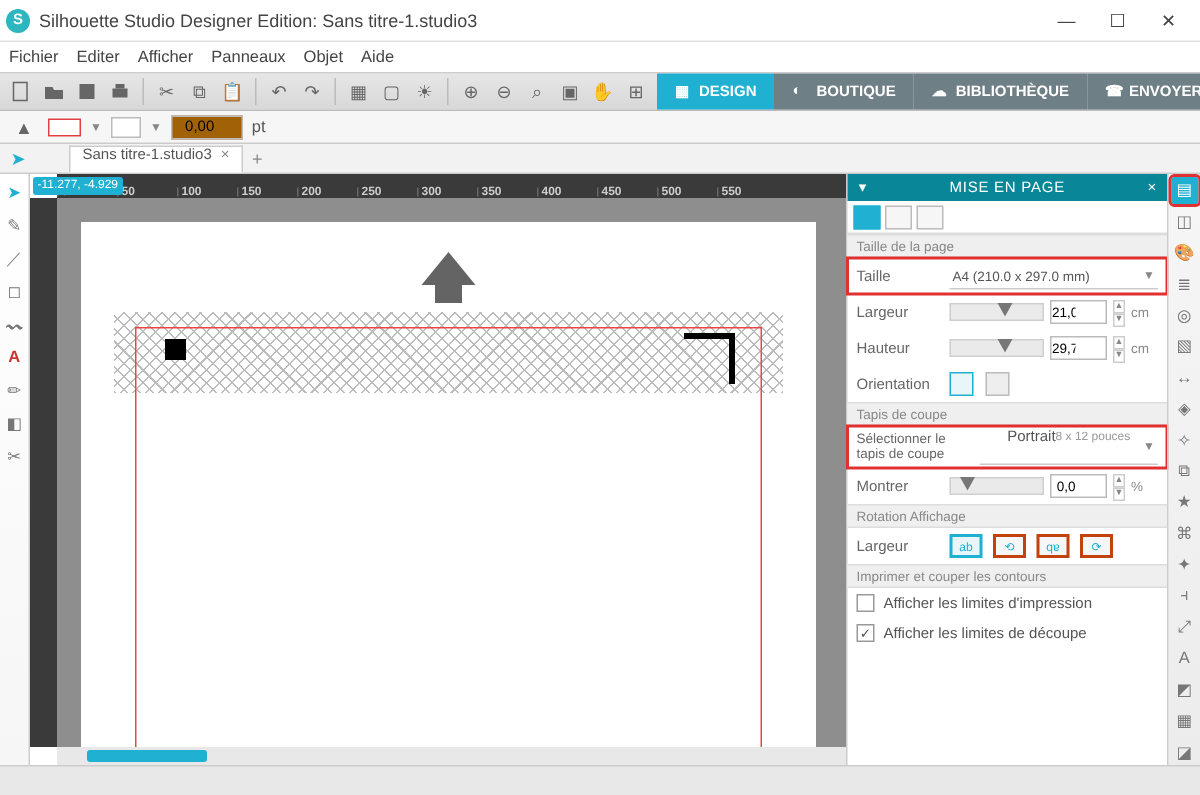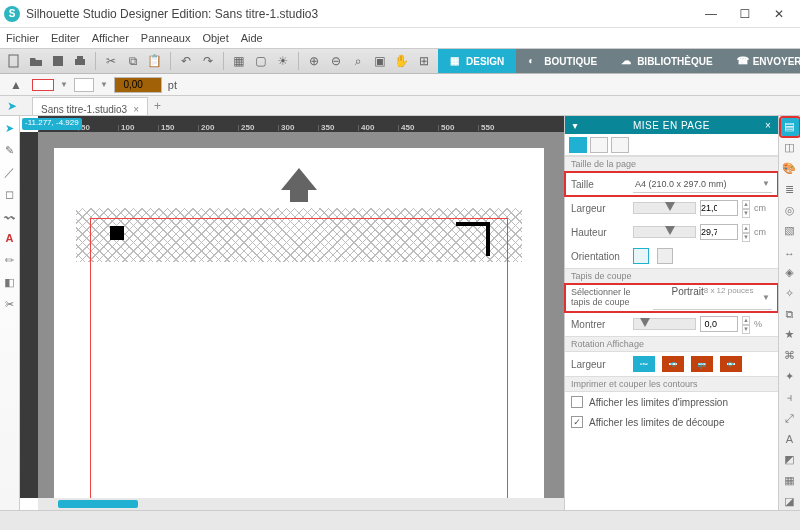--- a/index.html
+++ b/index.html
@@ -26,21 +26,21 @@
 .tab-pill.other { background: #6f7f86; }
 .tab-ico { width: 12px; height: 12px; display: inline-block; }
 
 
 .subbar { height: 22px; background: #f6f6f6; border-bottom: 1px solid #ccc; display: flex; align-items: center; gap: 6px; padding: 0 6px; }
 .sub-swatch { width: 22px; height: 12px; border: 1px solid #e04040; background: #fff; }
 .sub-input { width: 48px; height: 16px; border: 1px solid #bbb; background: #a16207; font-size: 10px; text-align: right; padding-right: 18px; }
 
 
 .doctabbar { height: 20px; background: #f2f2f2; border-bottom: 1px solid #ccc; display: flex; align-items: center; }
-.doctab { height: 18px; background: #fff; border: 1px solid #ccc; border-bottom: none; display: flex; align-items: flex-end; padding: 0 8px; gap: 6px; font-size: 10px; color: #555; margin-left: 10px; }
+.doctab { height: 18px; background: #fff; border: 1px solid #ccc; border-bottom: none; display: flex; align-items: flex-start; padding: 0 8px; gap: 6px; font-size: 10px; color: #555; margin-left: 24px; }
 .doctab .close { color: #888; font-size: 10px; }
 .doctab-plus { margin-left: 6px; color: #888; font-size: 12px; }
 
 
 .main { display: flex; height: 394px; }
 .left-tools { width: 20px; background: linear-gradient(#fff,#f6f6f6); border-right: 1px solid #ccc; display: flex; flex-direction: column; align-items: center; padding-top: 4px; gap: 6px; }
 .lt-item { width: 16px; height: 16px; display: flex; align-items: center; justify-content: center; color: #777; font-size: 11px; }
 .lt-item.sel { color: #1fb0d2; }
 
 .canvas-wrap { position: relative; flex: 1; background: #fff; overflow: hidden; }
@@ -78,21 +78,21 @@
 .slider { flex: 1; height: 12px; background: #eaeaea; position: relative; border: 1px solid #cfcfcf; }
 .slider .knob { position: absolute; top: -1px; left: 50%; width: 0; height: 0; border-left: 5px solid transparent; border-right: 5px solid transparent; border-top: 9px solid #777; }
 .num { width: 38px; height: 16px; border: 1px solid #bbb; background: #fff; font-size: 9px; text-align: right; padding-right: 20px; }
 .spin { width: 8px; height: 16px; display: flex; flex-direction: column; }
 .spin div { flex: 1; font-size: 6px; color: #888; text-align: center; line-height: 7px; border: 1px solid #ccc; }
 .unit { width: 18px; color: #888; font-size: 9px; }
 .dd { flex: 1; display: flex; align-items: center; justify-content: space-between; border-bottom: 1px solid #ccc; height: 18px; padding: 0 2px; }
 .dd .tri { color: #888; font-size: 8px; }
 .orient-btn { width: 16px; height: 16px; border: 1px solid #1fb0d2; background: #e9f6f9; margin-right: 4px; }
 .orient-btn.gray { border-color: #bbb; background: #eee; }
-.rot-btn { width: 22px; height: 16px; border: 7px solid #c2410c; background: #f6f6f6; margin-right: 3px; display: flex; align-items: center; justify-content: center; font-size: 8px; color: #1fb0d2; }
+.rot-btn { width: 22px; height: 16px; border: 2px solid #c2410c; background: #f6f6f6; margin-right: 3px; display: flex; align-items: center; justify-content: center; font-size: 8px; color: #1fb0d2; }
 .rot-btn.active { border-color: #1fb0d2; background: #e9f6f9; }
 .chk-row { display: flex; align-items: center; height: 20px; padding: 0 6px; gap: 6px; }
 .chk { width: 12px; height: 12px; border: 1px solid #999; background: #fff; display: flex; align-items: center; justify-content: center; font-size: 9px; color: #555; }
 .hi-red { outline: 2px solid #e03030; outline-offset: -1px; }
 
 
 .right-rail { width: 22px; background: linear-gradient(#f6f6f6,#ececec); border-left: 1px solid #ccc; display: flex; flex-direction: column; align-items: center; padding-top: 2px; gap: 3px; }
 .rr-item { width: 18px; height: 18px; display: flex; align-items: center; justify-content: center; color: #777; font-size: 11px; border-radius: 2px; }
 .rr-item.active { background: #1fb0d2; color: #fff; }
 .rr-hi { outline: 2px solid #e03030; }

